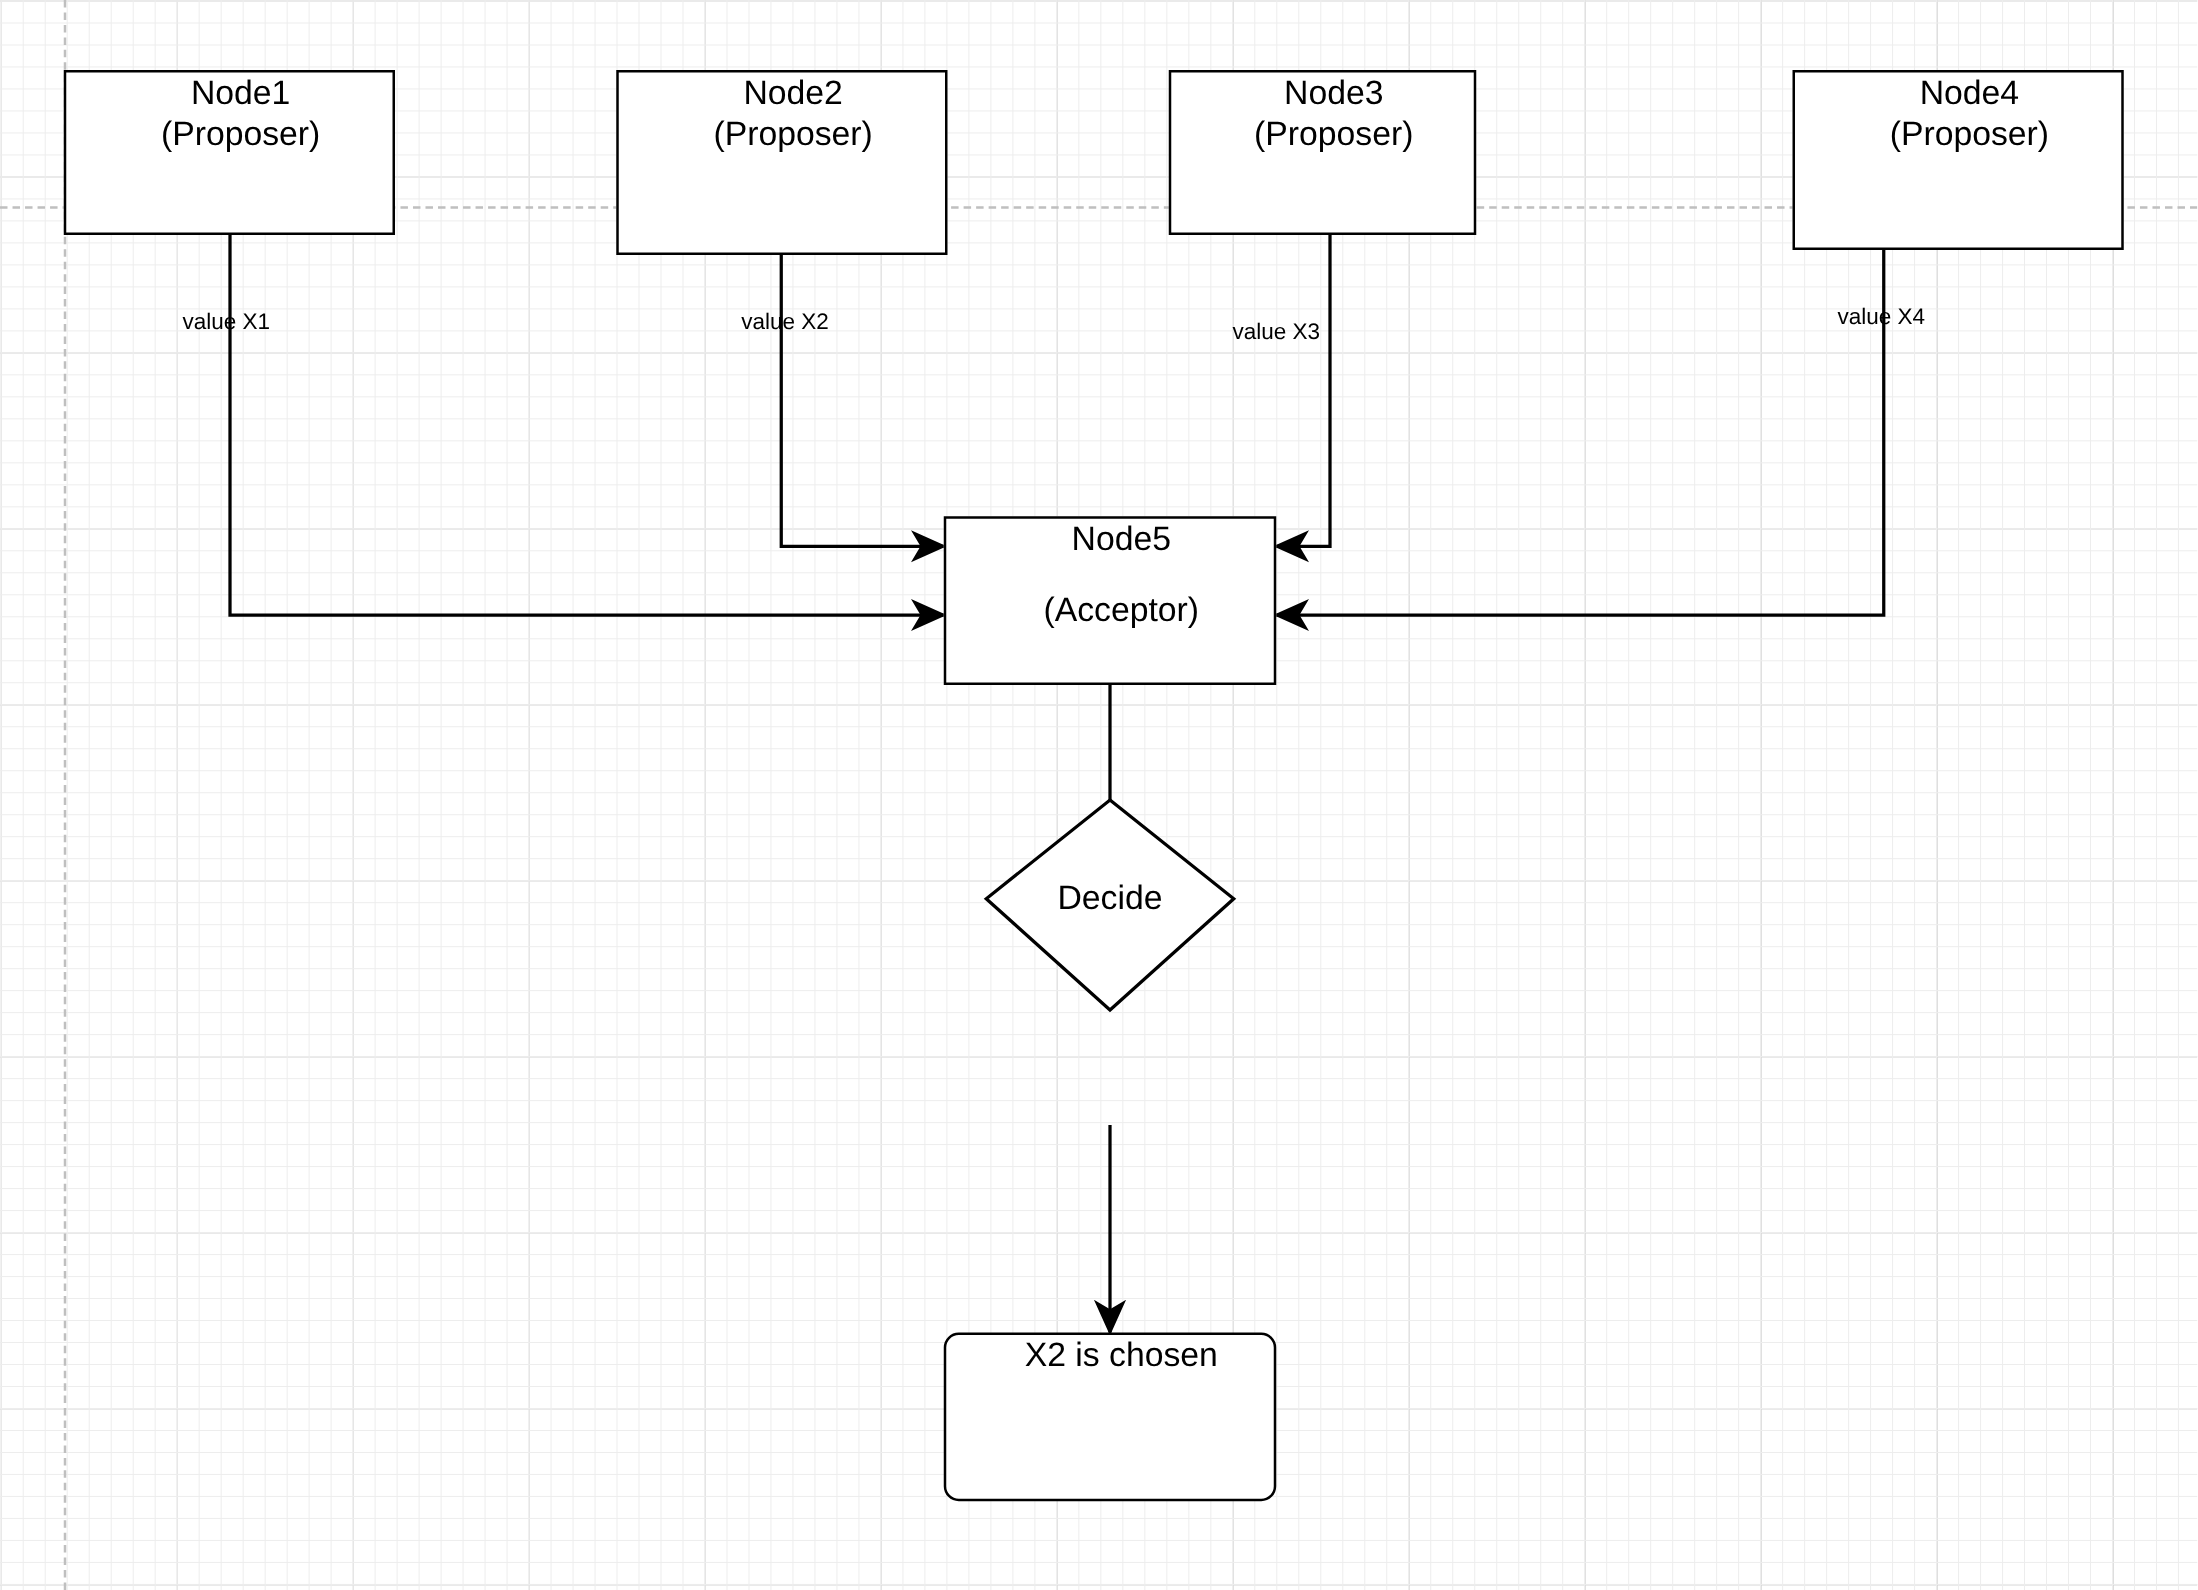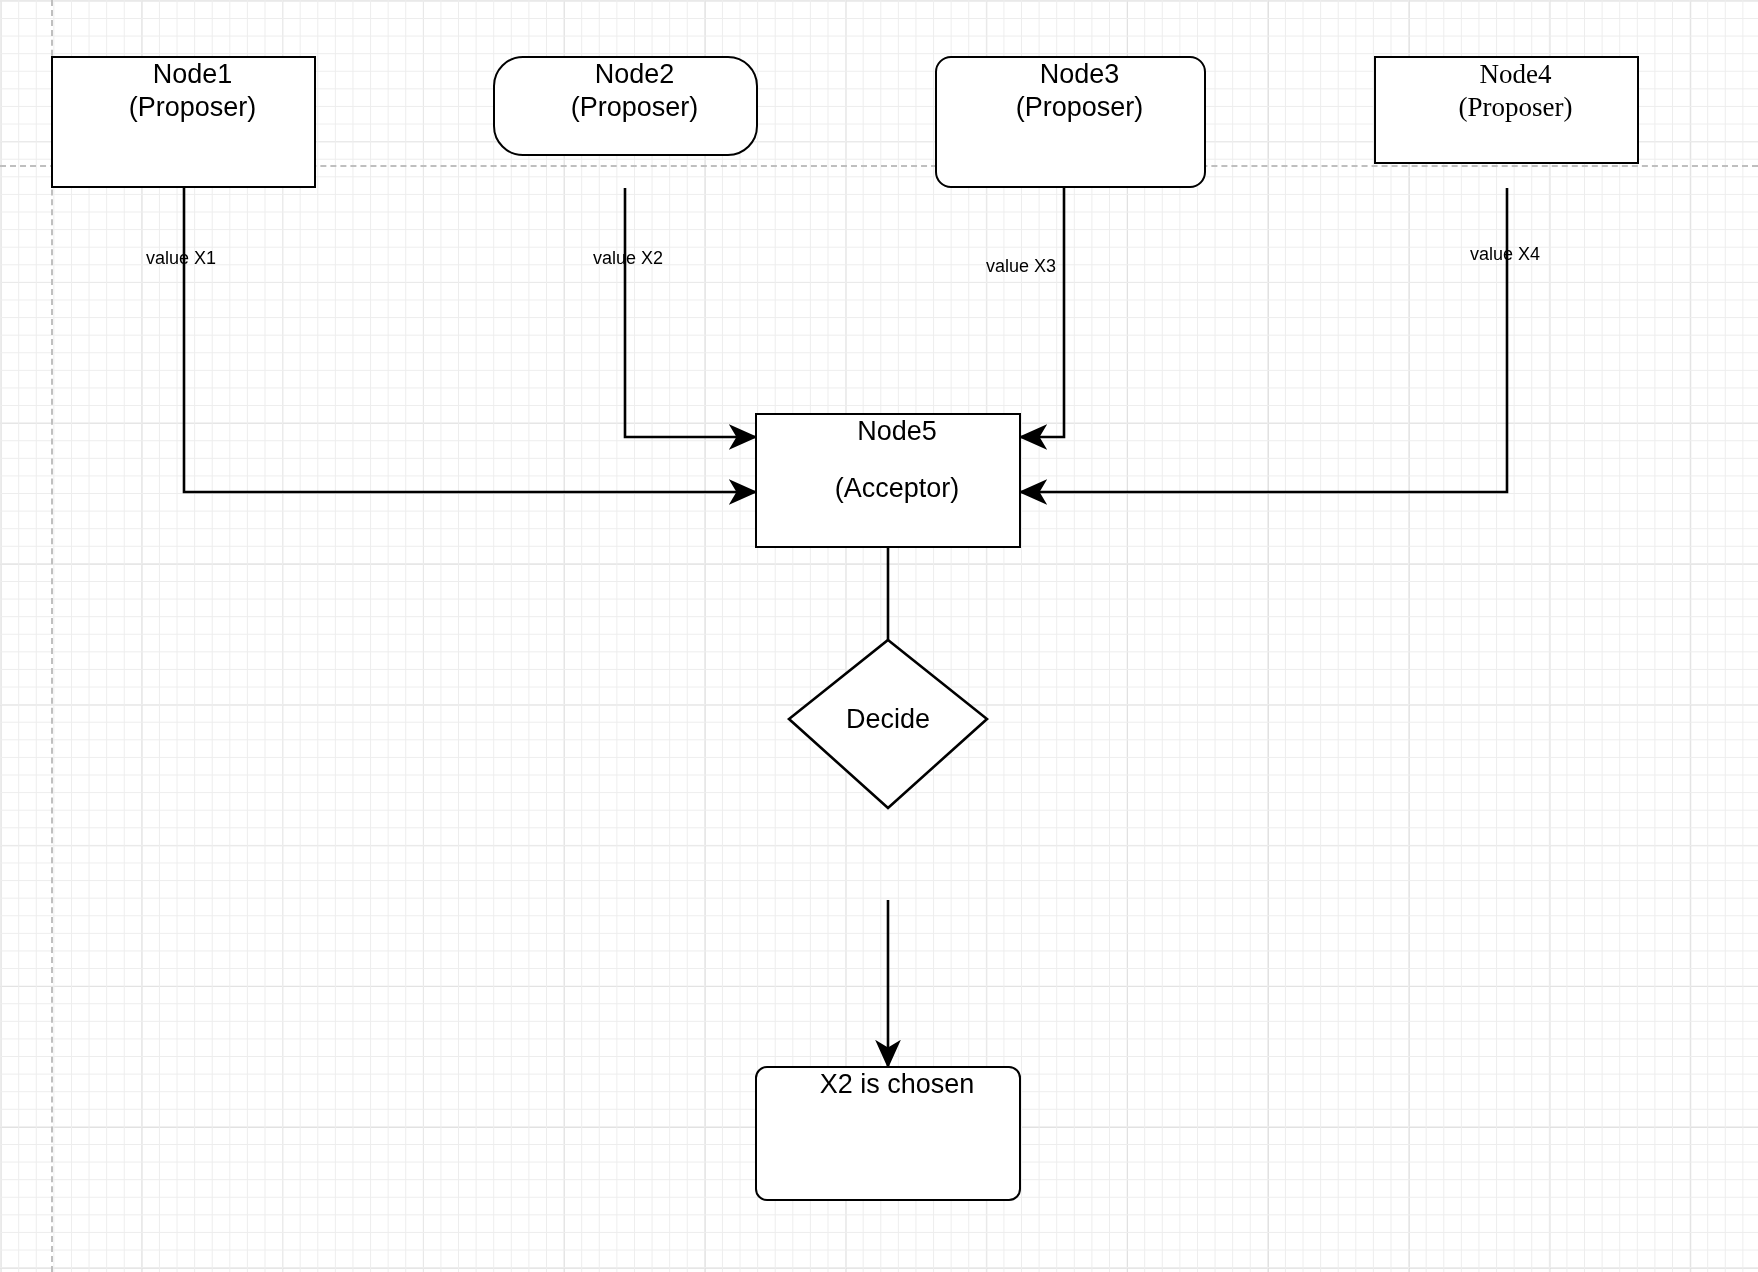--- a/index.html
+++ b/index.html
@@ -112,31 +112,31 @@
       <path d="M 888 900 L 888 1066" marker-end="url(#arrow)"></path>
       <path d="M 888 640 L 987 719 L 888 808 L 789 719 Z" fill="#ffffff"></path>
     </g>
   </svg>
 
   <div class="node-box" style="left:51px; top:56px; width:265px; height:132px;">
     <span>Node1</span>
     <span class="line2">(Proposer)</span>
   </div>
 
-  <div class="node-box" style="left:493px; top:56px; width:265px; height:100px;border-radius:30px;">
+  <div class="node-box" style="left:493px; top:56px; width:265px; height:148px;">
     <span>Node2</span>
     <span class="line2">(Proposer)</span>
   </div>
 
-  <div class="node-box" style="left:935px; top:56px; width:271px; height:132px;border-radius:16px;">
+  <div class="node-box" style="left:935px; top:56px; width:246px; height:132px;">
     <span>Node3</span>
     <span class="line2">(Proposer)</span>
   </div>
 
-  <div class="node-box" style="left:1374px; top:56px; width:265px; height:108px;font-family:Liberation Serif, serif;">
+  <div class="node-box" style="left:1434px; top:56px; width:265px; height:144px;">
     <span>Node4</span>
     <span class="line2">(Proposer)</span>
   </div>
 
   <div class="node-box" style="left:755px; top:413px; width:266px; height:135px;gap:24px;">
     <span>Node5</span>
     <span class="line2">(Acceptor)</span>
   </div>
 
   <div class="diamond-label" style="left:888px; top:719px;">Decide</div>

